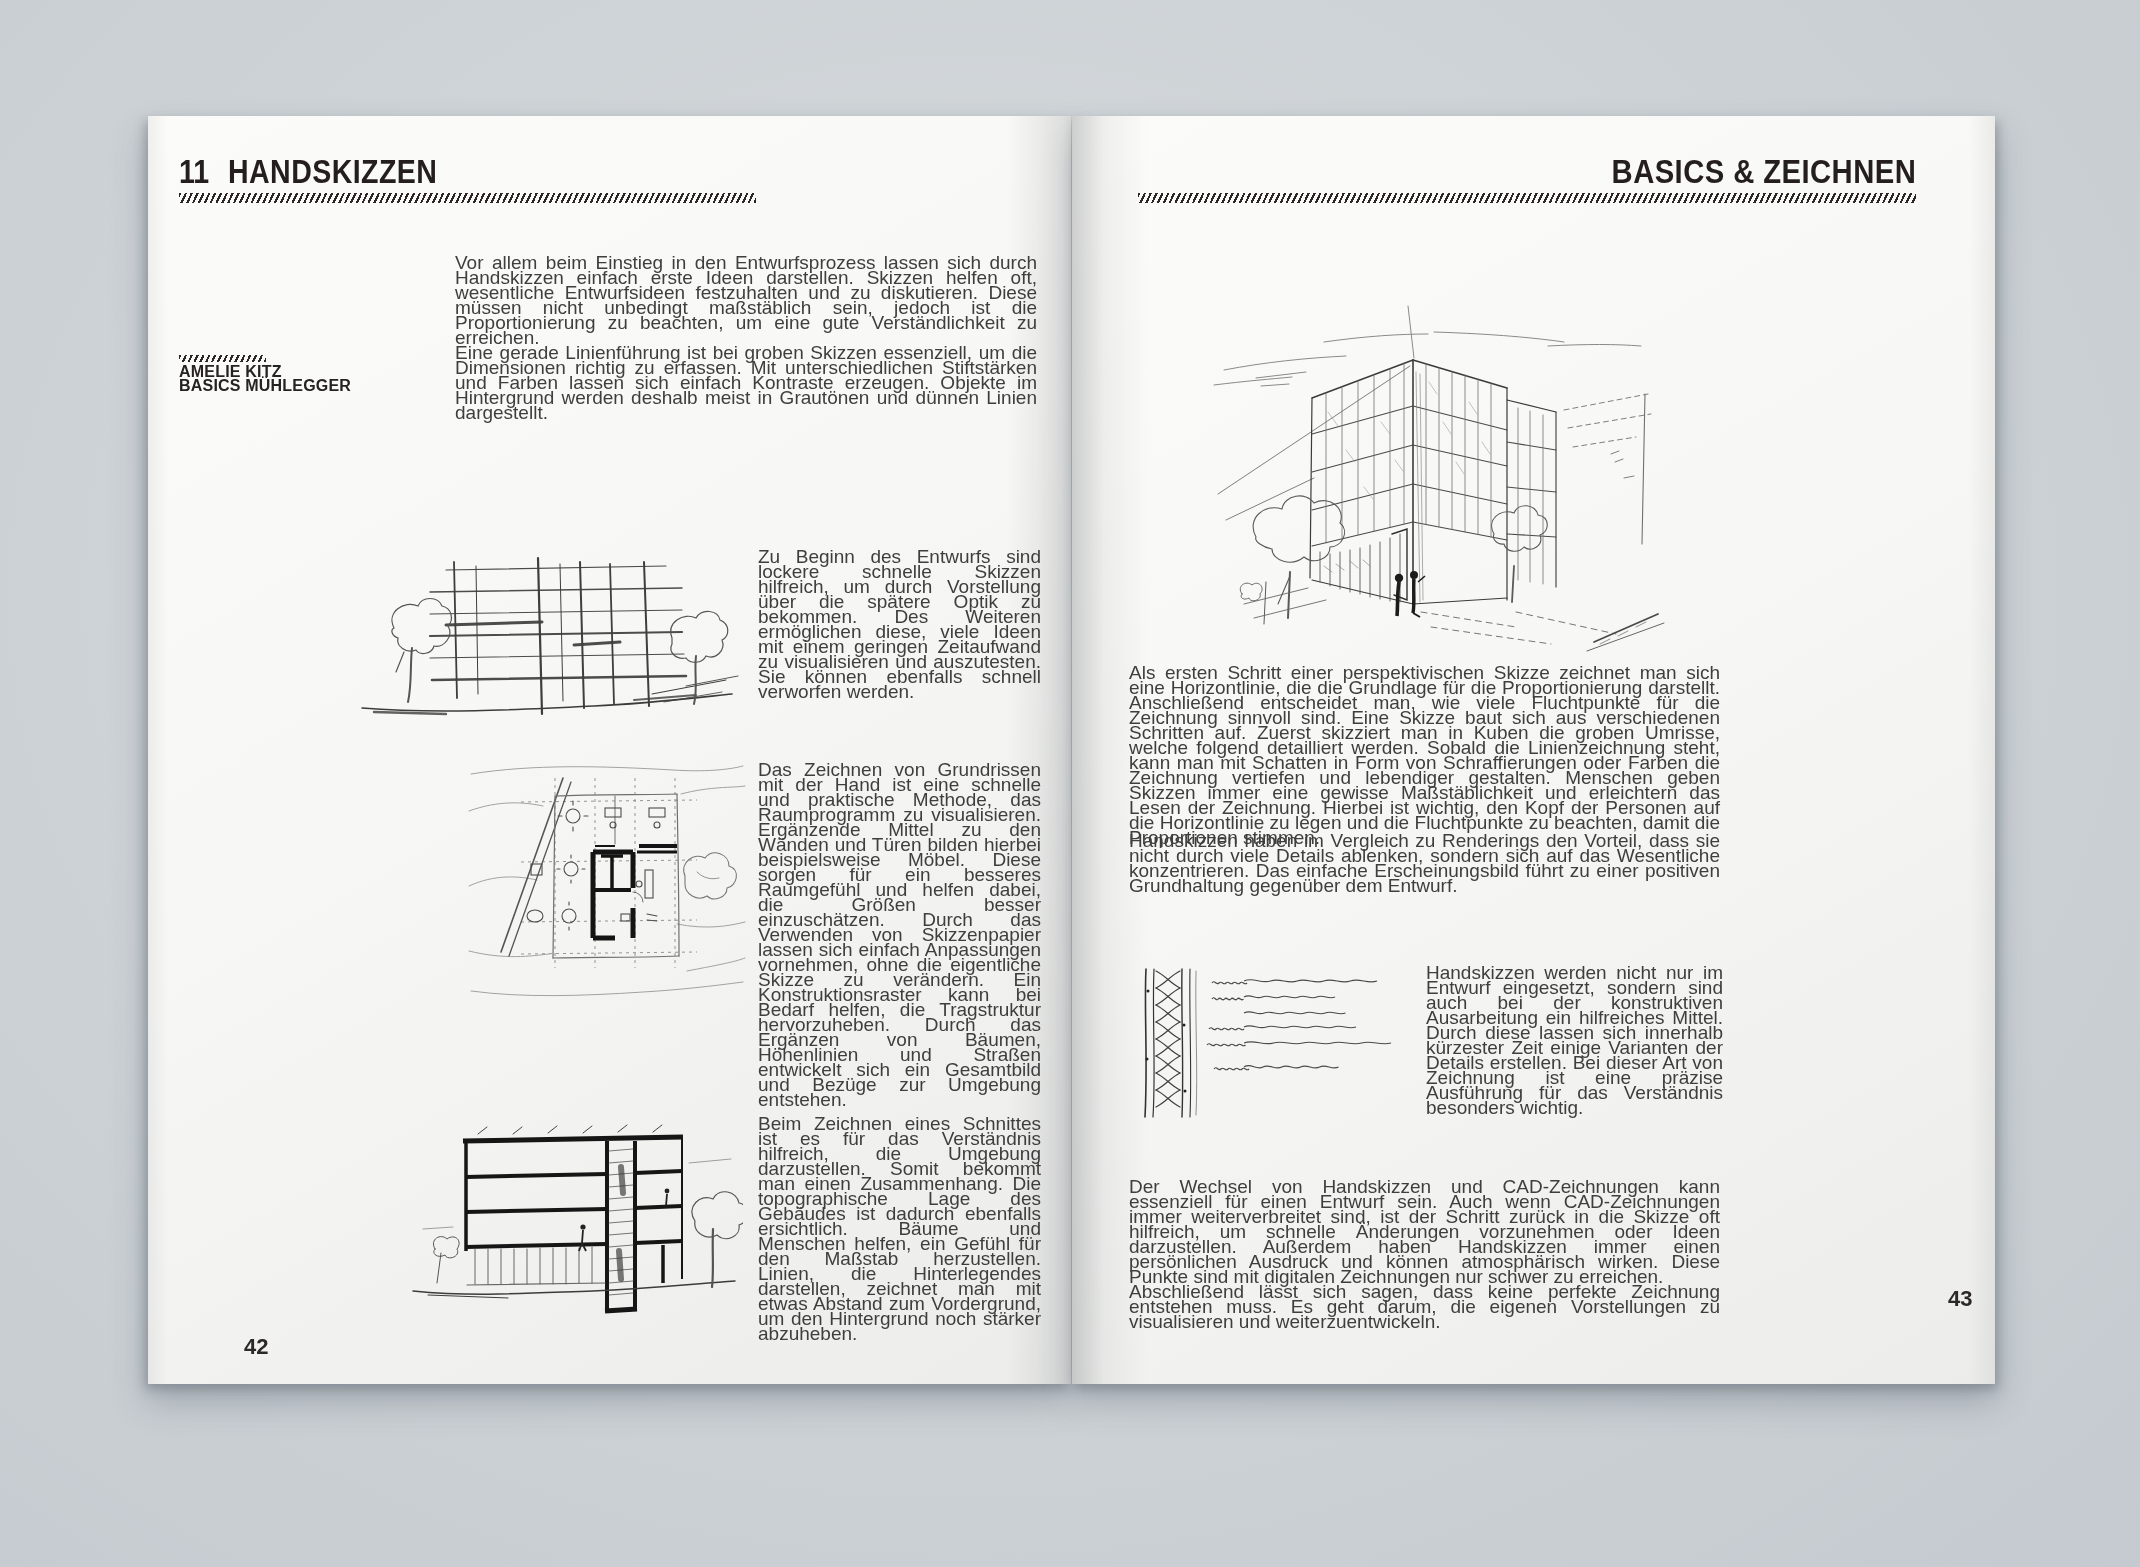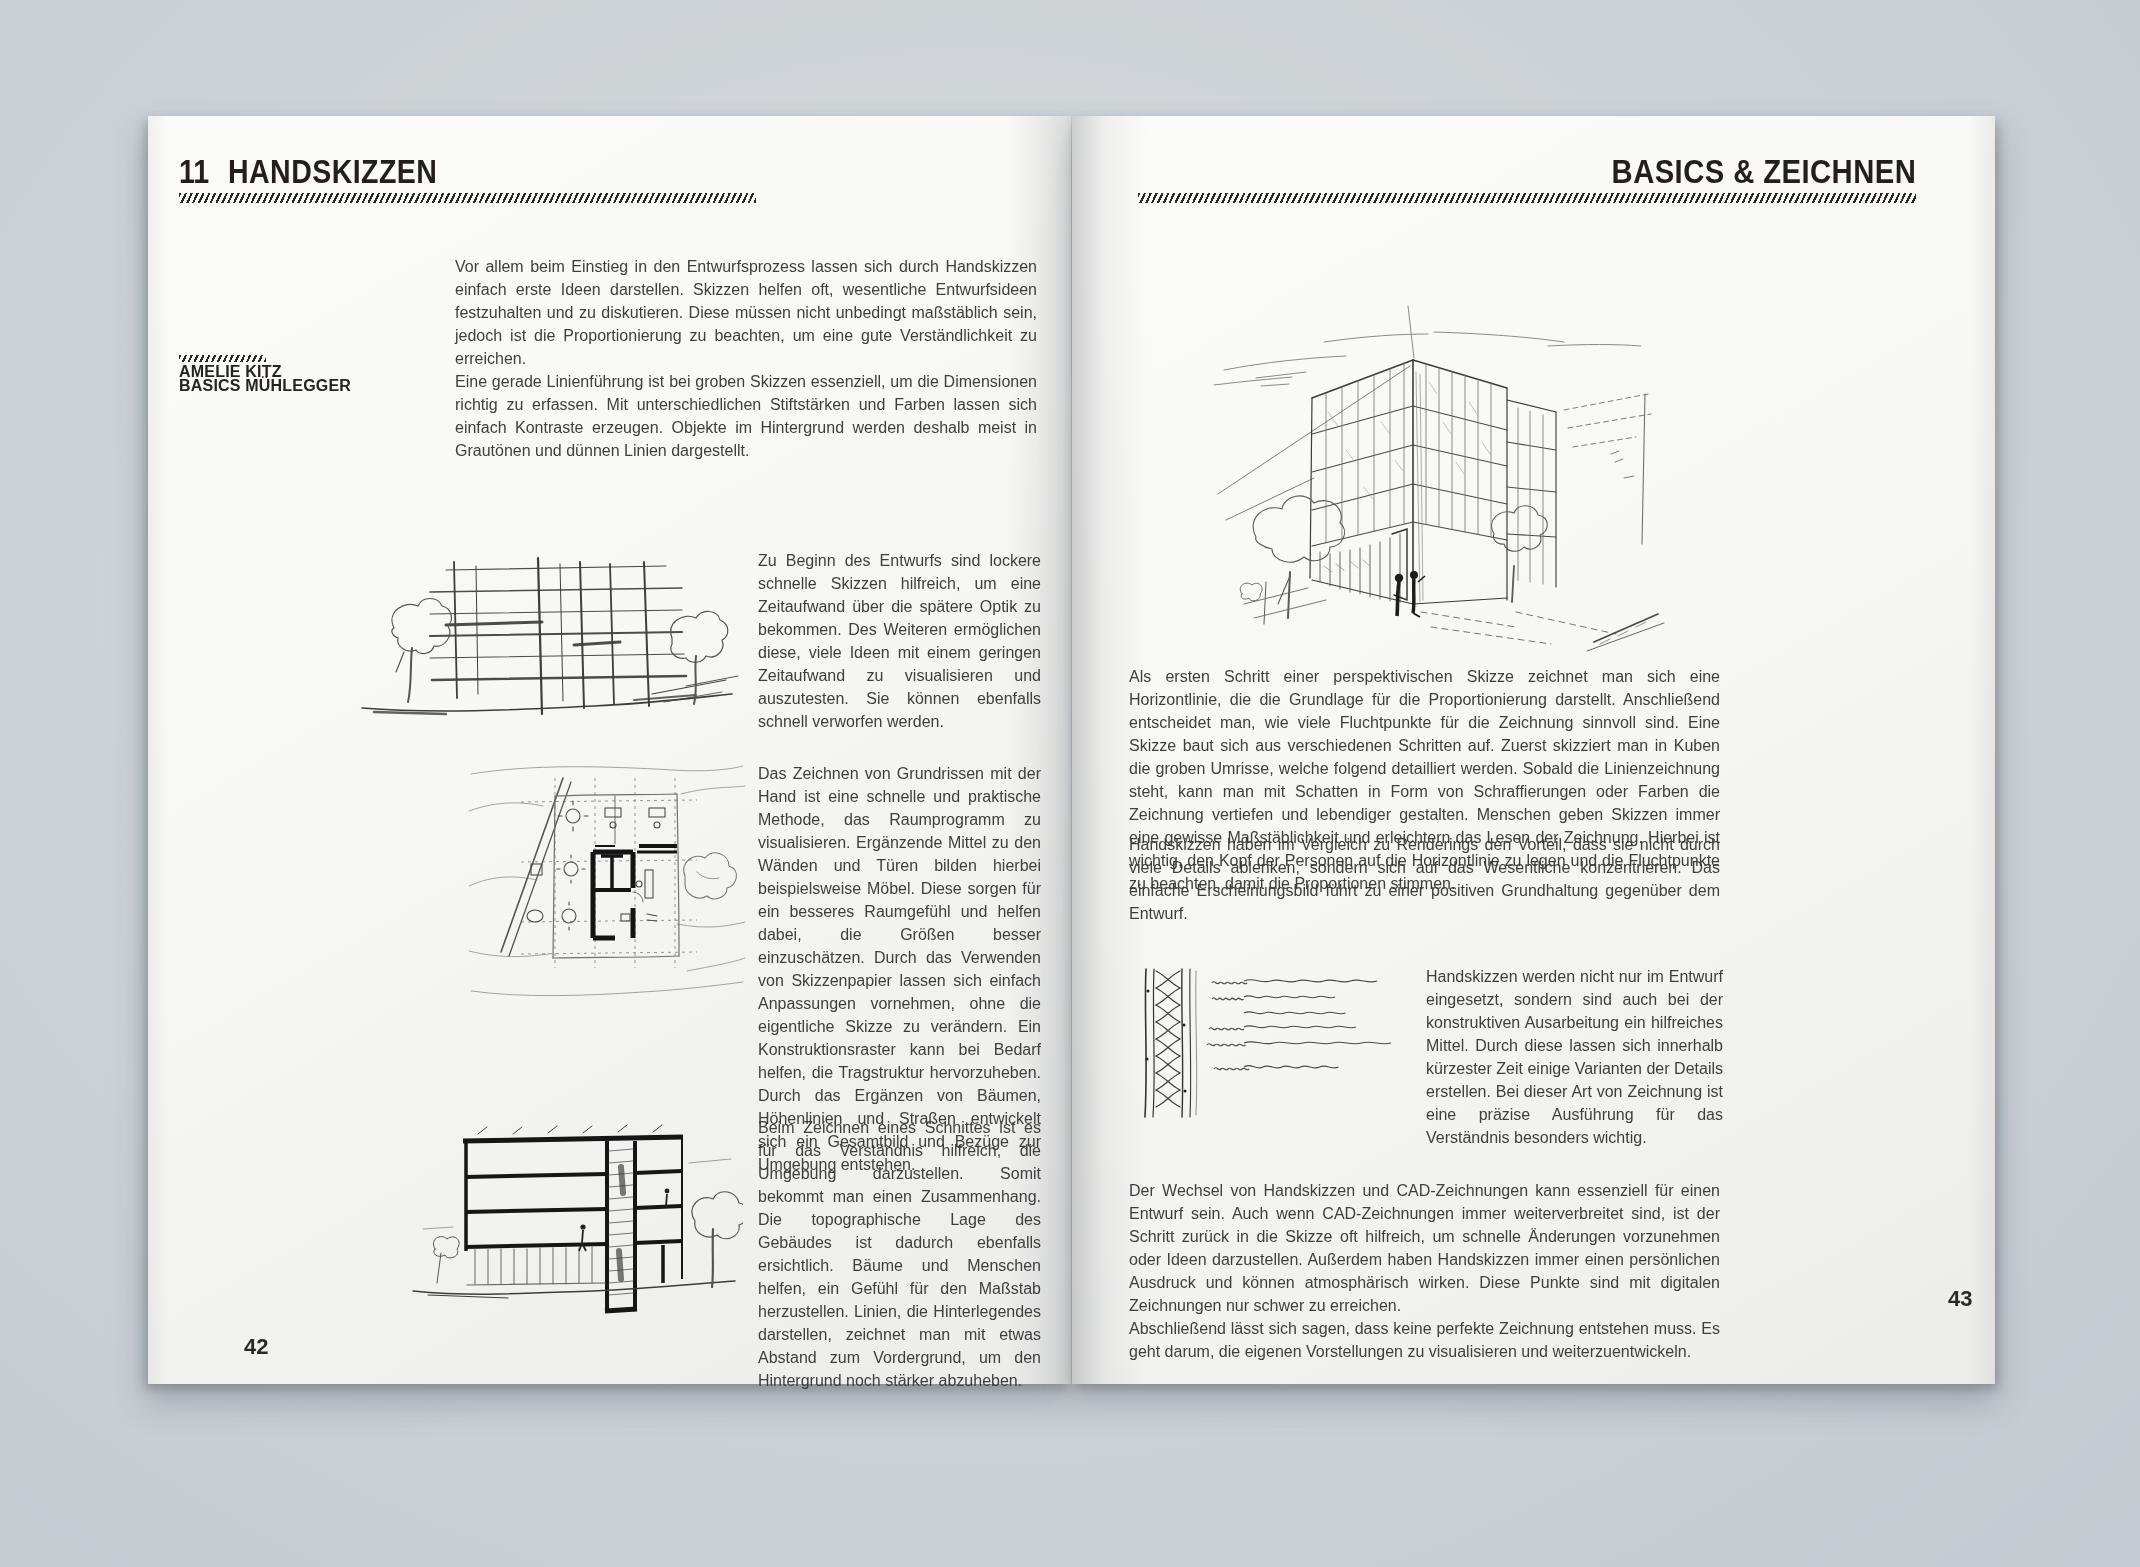--- a/index.html
+++ b/index.html
@@ -38,21 +38,21 @@
     transform:scaleX(.86);transform-origin:right top;white-space:nowrap;
   }
   .hatch{
     background:repeating-linear-gradient(115deg,#2b2523 0px,#2b2523 2.1px,rgba(0,0,0,0) 2.1px,rgba(0,0,0,0) 5.3px);
   }
   .rule-left{position:absolute;left:31px;top:77px;width:577px;height:10px;}
   .rule-right{position:absolute;left:66px;top:77px;width:778px;height:10px;}
   .author-hatch{position:absolute;left:31px;top:239px;width:87px;height:7px;}
   .authors{position:absolute;left:31px;top:249px;font-size:16px;font-weight:700;color:#262220;line-height:14px;letter-spacing:.2px;white-space:nowrap;}
   .para{
-    position:absolute;color:#3e3e3e;font-size:16px;line-height:23px;
+    position:absolute;color:#3e3e3e;font-size:19px;line-height:15px;
     text-align:justify;
   }
   .pre{white-space:pre-line;}
   .pagenum{position:absolute;font-size:22px;font-weight:700;color:#2c2826;}
   .sketch{position:absolute;}
   svg{display:block;}
 </style>
 </head>
 <body>
 
@@ -109,21 +109,21 @@
           <path d="M70,116 l-8,20"></path>
         </g>
         <g stroke="#555555" stroke-width="1.2" stroke-linecap="round">
           <path d="M338,102 c-6,-16 12,-26 24,-20 c6,-10 22,-8 24,2 c10,4 10,16 2,20 c4,10 -6,20 -16,16 c-4,8 -16,8 -20,2 c-10,2 -18,-6 -14,-14 z"></path>
           <path d="M362,120 C360,138 364,152 360,168" stroke-width="2"></path>
           <path d="M352,150 L404,140" stroke-width="1"></path>
         </g>
       </svg>
     </div>
 
-    <div class="para" style="left:610px;top:433px;width:283px;">Zu Beginn des Entwurfs sind lockere schnelle Skizzen hilfreich, um eine Zeitaufwand über die spätere Optik zu bekommen. Des Weiteren ermöglichen diese, viele Ideen mit einem geringen Zeitaufwand zu visualisieren und auszutesten. Sie können ebenfalls schnell verworfen werden.</div>
+    <div class="para" style="left:610px;top:433px;width:283px;">Zu Beginn des Entwurfs sind lockere schnelle Skizzen hilfreich, um durch Vorstellung über die spätere Optik zu bekommen. Des Weiteren ermöglichen diese, viele Ideen mit einem geringen Zeitaufwand zu visualisieren und auszutesten. Sie können ebenfalls schnell verworfen werden.</div>
 
     <div class="sketch" style="left:315px;top:640px;">
       <svg width="285" height="258" viewBox="0 0 285 258" fill="none">
         <g stroke="#a2a2a2" stroke-width="1" stroke-linecap="round">
           <path d="M8,18 C70,8 140,10 210,14 C240,16 265,14 280,10"></path>
           <path d="M6,55 C36,44 62,46 80,50"></path>
           <path d="M218,38 C248,30 270,32 282,30"></path>
           <path d="M6,130 C32,118 56,120 74,124"></path>
           <path d="M6,195 C42,204 68,200 86,198"></path>
           <path d="M214,168 C244,174 266,170 282,166"></path>

